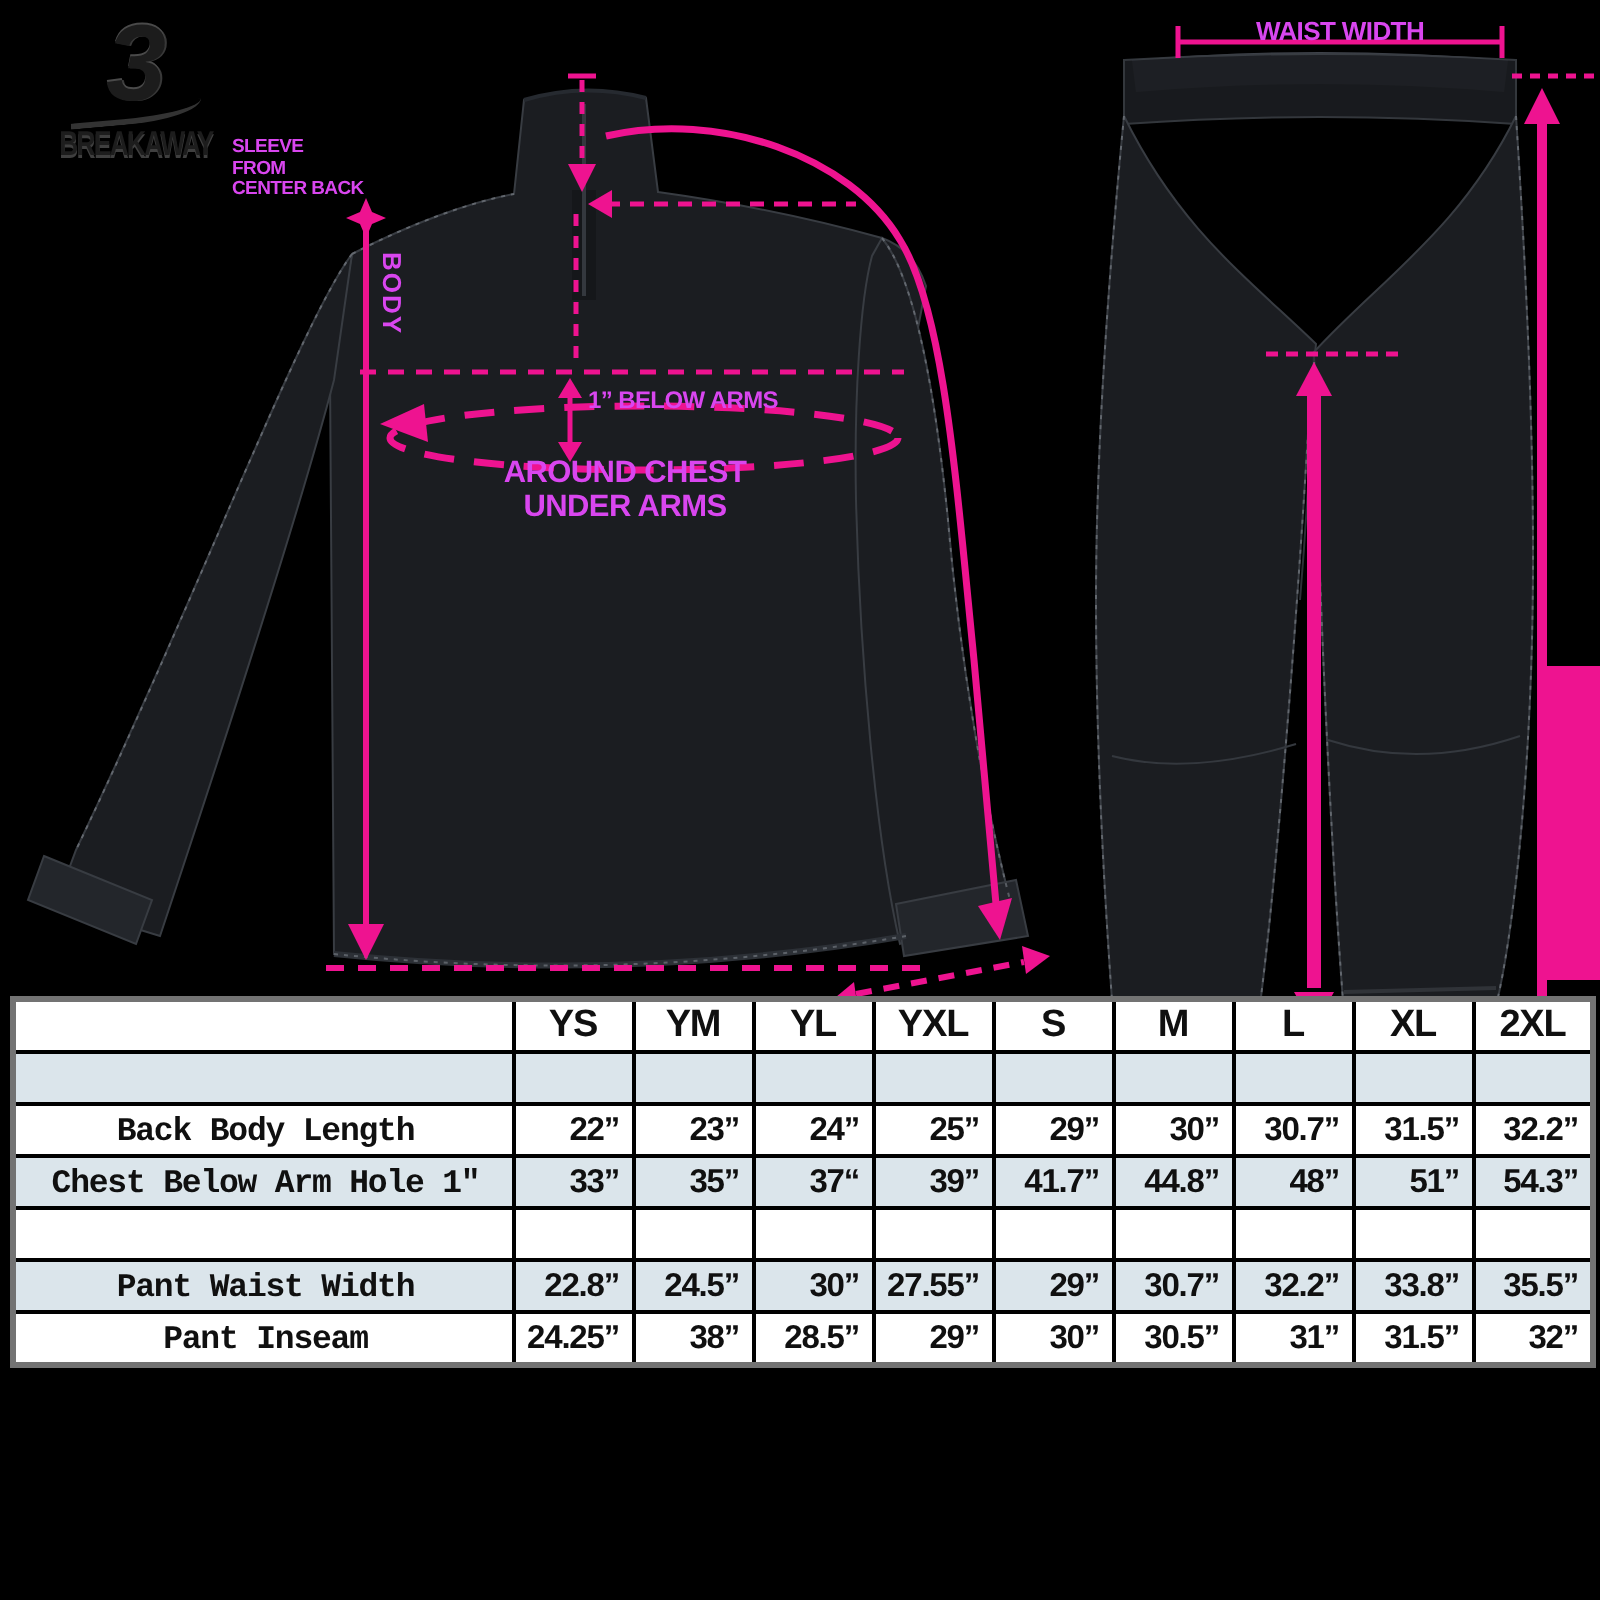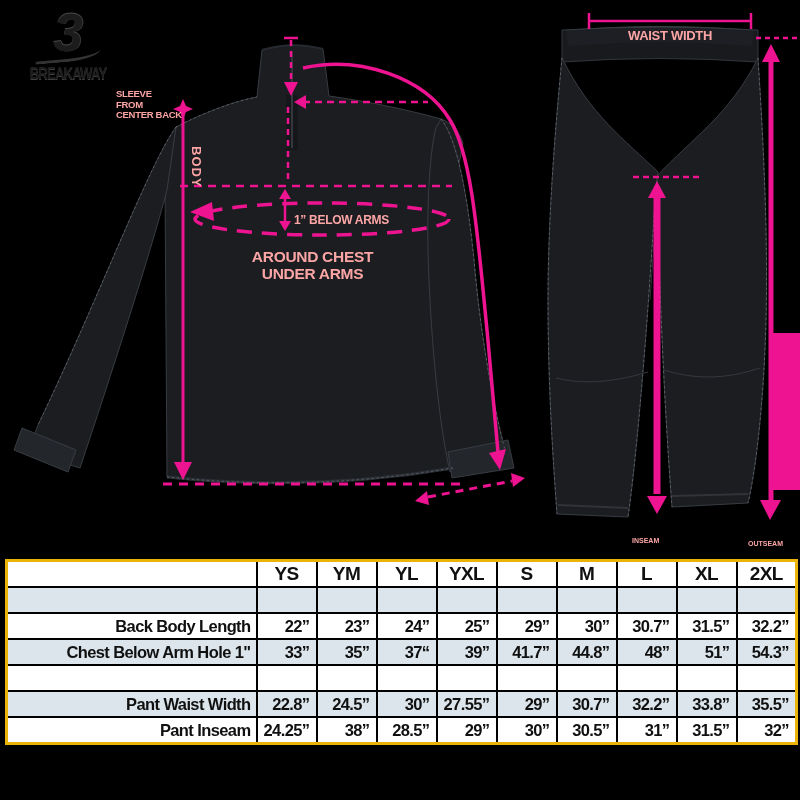--- a/index.html
+++ b/index.html
@@ -7,35 +7,35 @@
          font-family:"Liberation Sans",sans-serif;}
   
   .brand{position:absolute;left:8px;top:6px;width:120px;color:#1f1f1f;}
   .brand-symbol{font-weight:bold;font-style:italic;font-size:54px;line-height:52px;
     text-align:center;color:#1c1c1c;text-shadow:0 -1px 0 #4a4a4a,1px 0 0 #383838;}
   .brand-swoosh{width:66px;height:7px;margin:-6px auto 2px auto;border-bottom:3px solid #333;
     border-radius:0 0 60%/0 0 100%;transform:rotate(-5deg);}
   .brand-word{font-size:15px;font-weight:bold;letter-spacing:-1px;text-align:center;
     transform:scale(.88,1.15);color:#1d1d1d;text-shadow:0 1px 0 #3f3f3f;}
   
-  .pk{position:absolute;color:#fca5a5;font-weight:bold;line-height:1.12;margin-top:20px;}
+  .pk{position:absolute;color:#d946ef;font-weight:bold;line-height:1.12;}
   .lbl-sleeve{left:116px;top:69px;width:92px;font-size:9.5px;text-align:left;letter-spacing:-0.3px;}
   .lbl-body{left:188px;top:126px;font-size:13px;writing-mode:vertical-rl;letter-spacing:1px;}
   .lbl-belowarms{left:294px;top:194px;font-size:12px;letter-spacing:-0.3px;}
   .lbl-aroundchest{left:215px;top:228px;width:195px;font-size:15.5px;text-align:center;letter-spacing:-0.3px;}
   .lbl-waist{left:600px;top:9px;width:140px;font-size:13px;text-align:center;letter-spacing:-0.3px;}
   .lbl-inseam{left:632px;top:517px;font-size:7px;letter-spacing:0;}
   .lbl-outseam{left:748px;top:520px;font-size:7px;letter-spacing:0;white-space:nowrap;}
   
-  .size-table{position:absolute;left:5px;top:559px;width:790px;border-collapse:collapse;
-    table-layout:fixed;background:#5eead4;border:3px solid #eab308;}
+  .size-table{position:absolute;left:5px;top:498px;width:790px;border-collapse:collapse;
+    table-layout:fixed;background:#5eead4;border:3px solid #737373;}
   .size-table th,.size-table td{border:2px solid #000;height:24px;padding:0 5px 0 5px;
     font-weight:bold;color:#101010;letter-spacing:-0.6px;overflow:hidden;white-space:nowrap;}
   .size-table thead th{font-size:19px;text-align:center;background:#fff;}
-  .size-table th.lbl{text-align:right;font-size:16.5px;padding-left:7px;}
+  .size-table th.lbl{text-align:center;font-size:16.5px;padding-left:7px;font-family:Liberation Mono, monospace;}
   .size-table td{font-size:16.5px;text-align:right;padding-right:6px;}
   .size-table tbody tr:nth-child(odd){background:#dbe5eb;}
   .size-table tbody tr:nth-child(even){background:#ffffff;}
   svg{position:absolute;left:0;top:0;}
 </style>
 </head>
 <body>
 
 <div class="stage">
 

